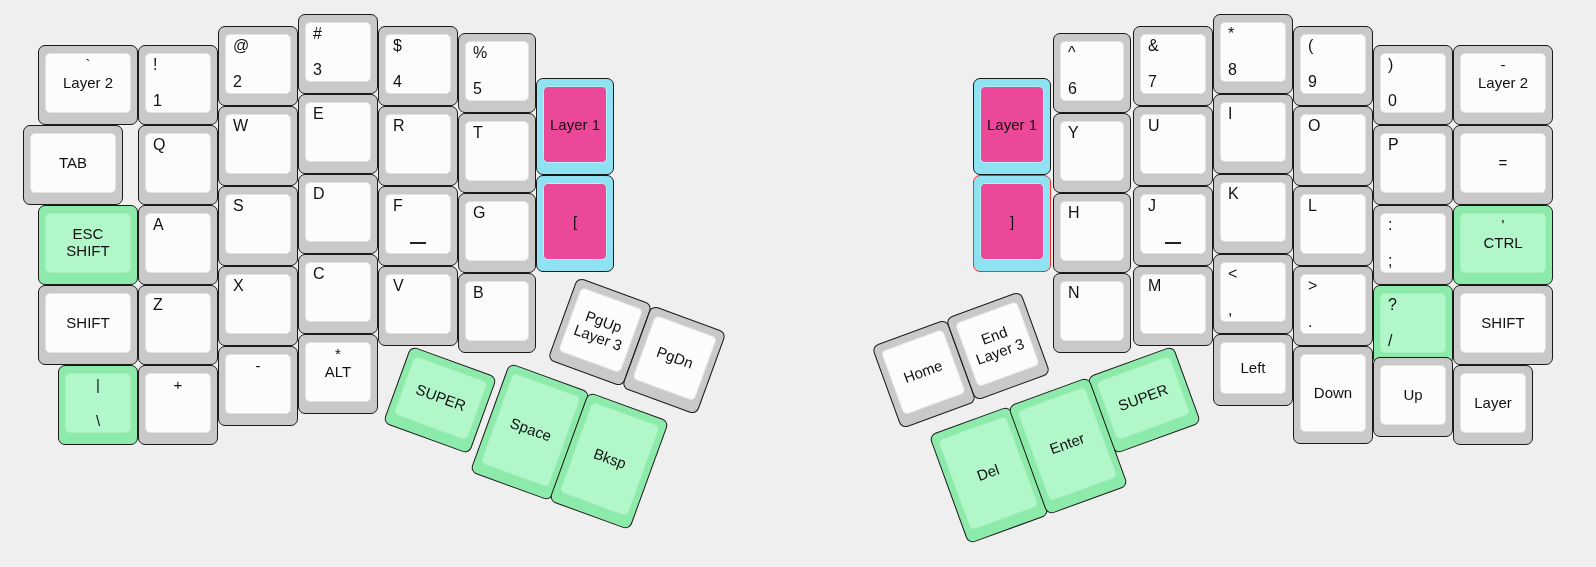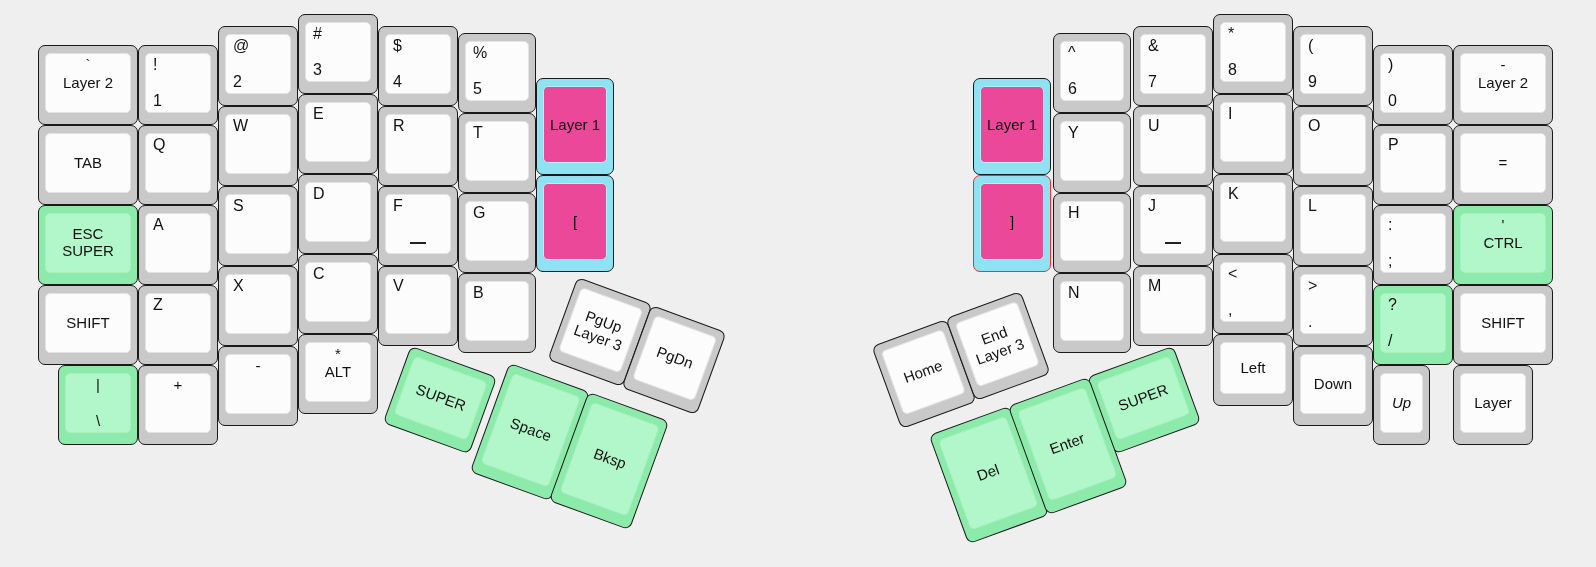--- a/index.html
+++ b/index.html
@@ -107,34 +107,34 @@
           <span class="tc">`</span>
           <span class="c">Layer 2</span>
         </div>
       </div>
       <div class="key" style="left: 138px; top: 45px; width: 80px; height: 80px;">
         <div class="cap">
           <span class="tl">!</span>
           <span class="bl">1</span>
         </div>
       </div>
-      <div class="key" style="left: 38px; top: 125px; width: 100px; height: 80px;">
+      <div class="key" style="left: 23px; top: 125px; width: 100px; height: 80px;">
         <div class="cap">
           <span class="c">TAB</span>
         </div>
       </div>
       <div class="key" style="left: 138px; top: 125px; width: 80px; height: 80px;">
         <div class="cap">
           <span class="tl">Q</span>
         </div>
       </div>
       <div class="key green" style="left: 38px; top: 205px; width: 100px; height: 80px;">
         <div class="cap">
           <span class="c">ESC
-SUPER</span>
+SHIFT</span>
         </div>
       </div>
       <div class="key" style="left: 138px; top: 205px; width: 80px; height: 80px;">
         <div class="cap">
           <span class="tl">A</span>
         </div>
       </div>
       <div class="key" style="left: 38px; top: 285px; width: 100px; height: 80px;">
         <div class="cap">
           <span class="c">SHIFT</span>
@@ -385,21 +385,21 @@
         <div class="cap">
           <span class="tl">L</span>
         </div>
       </div>
       <div class="key" style="left: 1293px; top: 266px; width: 80px; height: 80px;">
         <div class="cap">
           <span class="tl">&gt;</span>
           <span class="bl">.</span>
         </div>
       </div>
-      <div class="key" style="left: 1293px; top: 346px; width: 80px; height: 80px;">
+      <div class="key" style="left: 1293px; top: 346px; width: 80px; height: 98px;">
         <div class="cap">
           <span class="c">Down</span>
         </div>
       </div>
       <div class="key" style="left: 1373px; top: 45px; width: 80px; height: 80px;">
         <div class="cap">
           <span class="tl">)</span>
           <span class="bl">0</span>
         </div>
       </div>
@@ -413,21 +413,21 @@
           <span class="tl">:</span>
           <span class="bl">;</span>
         </div>
       </div>
       <div class="key green" style="left: 1373px; top: 285px; width: 80px; height: 80px;">
         <div class="cap">
           <span class="tl">?</span>
           <span class="bl">/</span>
         </div>
       </div>
-      <div class="key" style="left: 1373px; top: 365px; width: 57px; height: 80px; font-style: italic;">
+      <div class="key" style="left: 1373px; top: 357px; width: 80px; height: 80px;">
         <div class="cap">
           <span class="c">Up</span>
         </div>
       </div>
       <div class="key" style="left: 1453px; top: 45px; width: 100px; height: 80px;">
         <div class="cap">
           <span class="tc">-</span>
           <span class="c">Layer 2</span>
         </div>
       </div>

